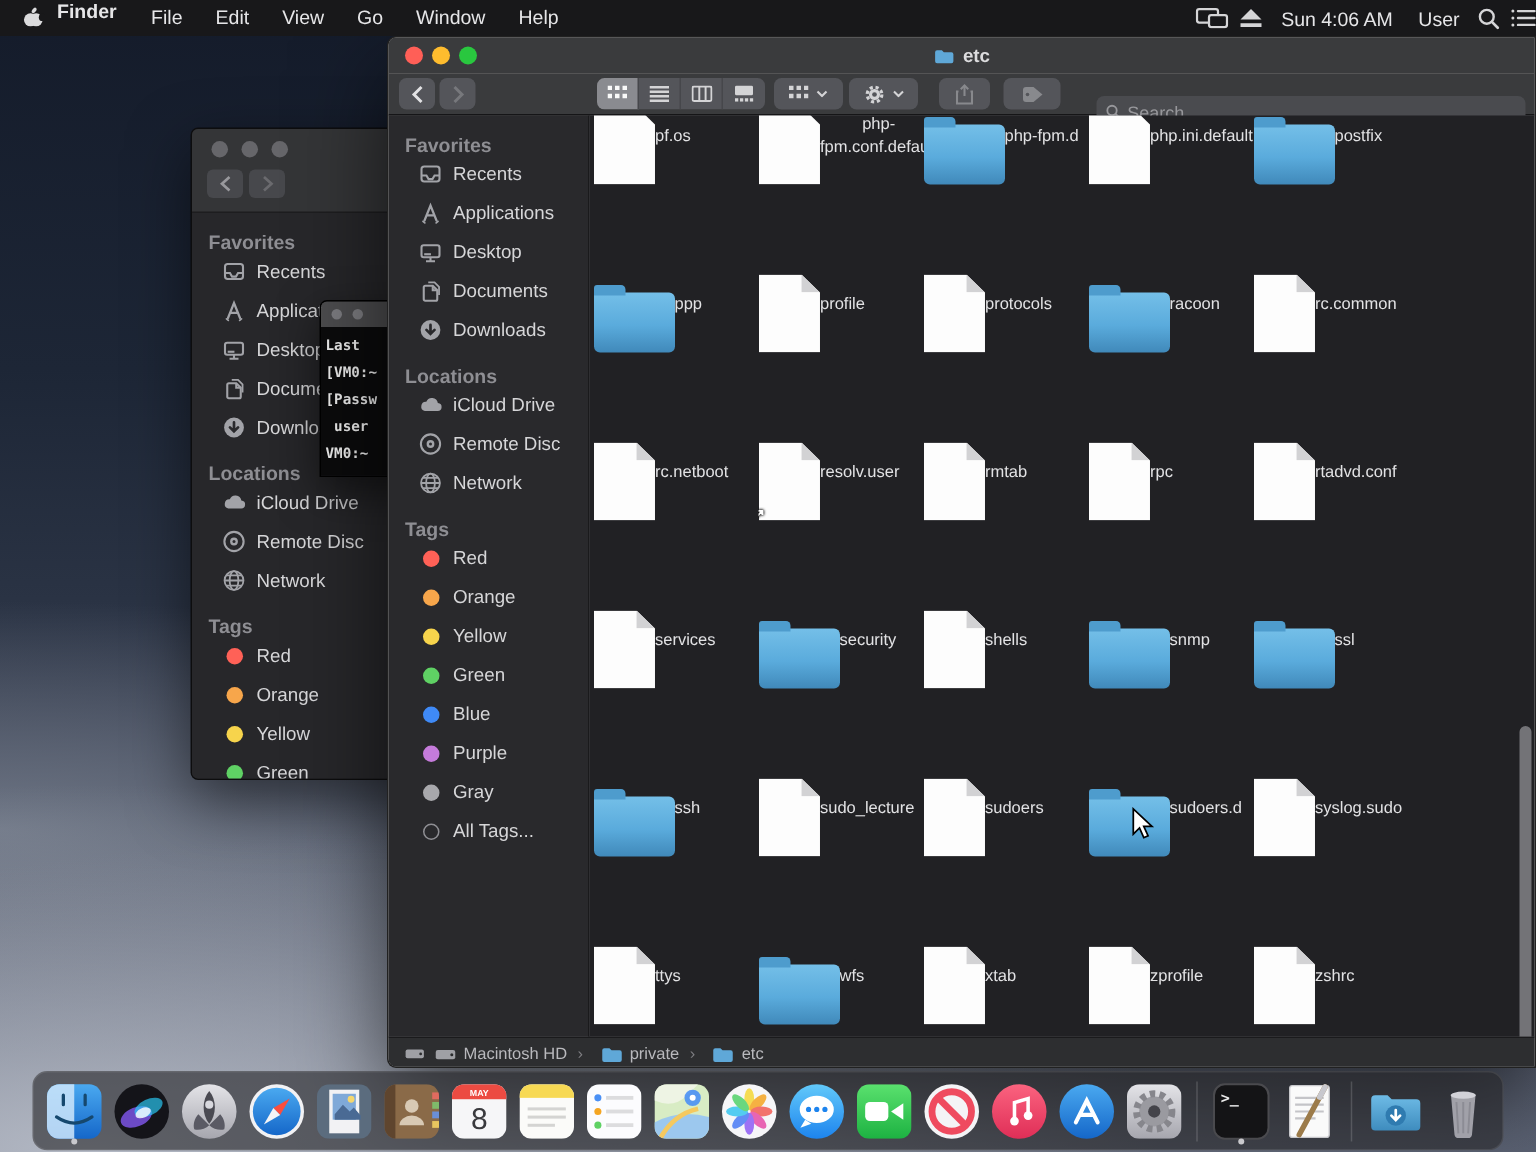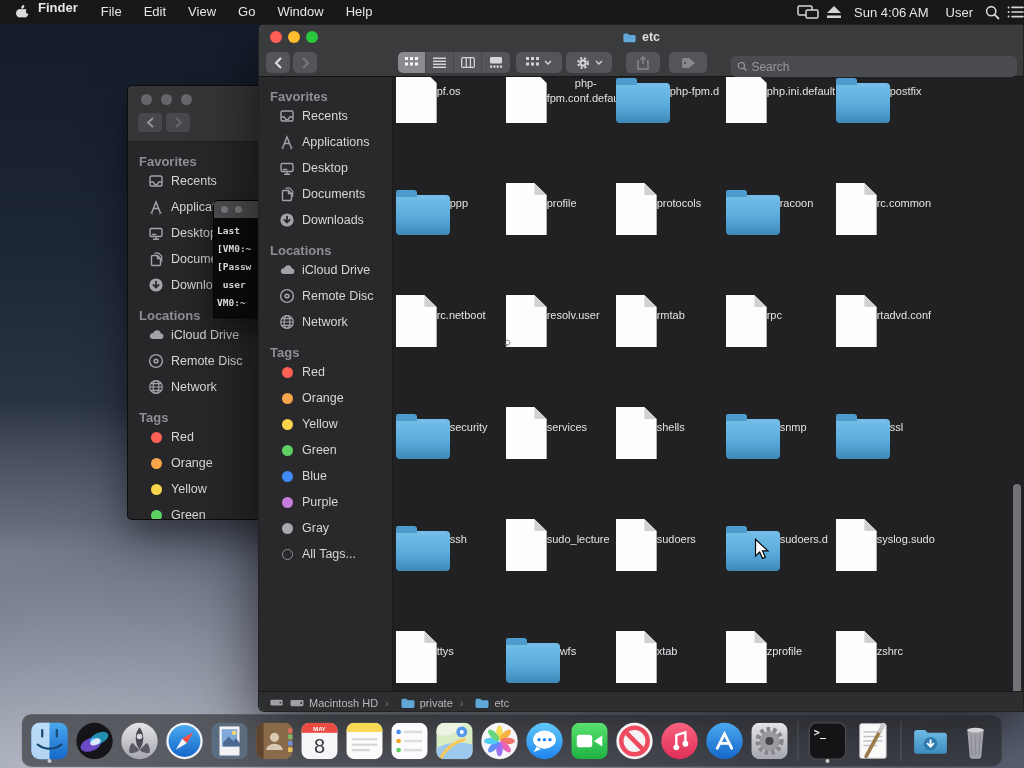--- a/index.html
+++ b/index.html
@@ -60,21 +60,21 @@
   .titlebar { height:24px; background:#3a3b3d; position:relative; display:flex; align-items:center; justify-content:center; }
   .titlebar .tl { position:absolute; top:6px; }
   .wtitle { display:flex; align-items:center; gap:5px; font-size:12.5px; font-weight:bold; color:#dcdcde; }
   .toolbar { height:28px; background:#3a3b3d; border-bottom:1px solid #151517; position:relative; }
   .tbtn { position:absolute; top:3px; height:21px; background:#54555a; border-radius:5px;
     display:flex; align-items:center; justify-content:center; }
   .seg { position:absolute; top:3px; height:21px; display:flex; border-radius:5px; overflow:hidden; }
   .seg .s { width:28px; height:21px; background:#54555a; display:flex; align-items:center; justify-content:center; border-right:1px solid #46474b; }
   .seg .s:last-child { border-right:none; }
   .seg .s.sel { background:#8a8b90; }
-  .search { position:absolute; top:7px; left:472px; width:286px; height:21px; background:#4a4b4f;
+  .search { position:absolute; top:15px; left:472px; width:286px; height:21px; background:#4a4b4f;
     border-radius:5px; display:flex; align-items:center; padding:0 6px; gap:4px; }
   .search input { background:transparent; border:none; outline:none; color:#cfcfd2; font-size:12px; width:100%; }
   .search input::placeholder { color:#97979b; }
 
   .winbody { display:flex; height:614px; }
   .sidebar { width:134px; background:#29292c; border-right:1px solid #1a1a1c; padding-top:10px; overflow:hidden; }
 
   .content { position:relative; width:632px; background:#212124; overflow:hidden; }
   .grid { display:grid; grid-template-columns:repeat(5,110px); grid-auto-rows:112px; padding-left:3px; margin-top:-44px; }
   .gitem { display:flex; flex-direction:row; align-items:center; }
@@ -874,35 +874,35 @@
     <div class="iconwrap">
       <div class="ficon" data-type="file">
         <span class="fold"></span>
 
       </div>
     </div>
     <div class="glabel">rtadvd.conf</div>
   </div>
           <div class="gitem">
     <div class="iconwrap">
+      <div class="ficon" data-type="file">
+        <span class="fold"></span>
+
+      </div>
+    </div>
+    <div class="glabel">services</div>
+  </div>
+          <div class="gitem">
+    <div class="iconwrap">
       <div class="ficon" data-type="folder">
         
         
       </div>
     </div>
     <div class="glabel">security</div>
-  </div>
-          <div class="gitem">
-    <div class="iconwrap">
-      <div class="ficon" data-type="file">
-        <span class="fold"></span>
-
-      </div>
-    </div>
-    <div class="glabel">services</div>
   </div>
           <div class="gitem">
     <div class="iconwrap">
       <div class="ficon" data-type="file">
         <span class="fold"></span>
 
       </div>
     </div>
     <div class="glabel">shells</div>
   </div>

